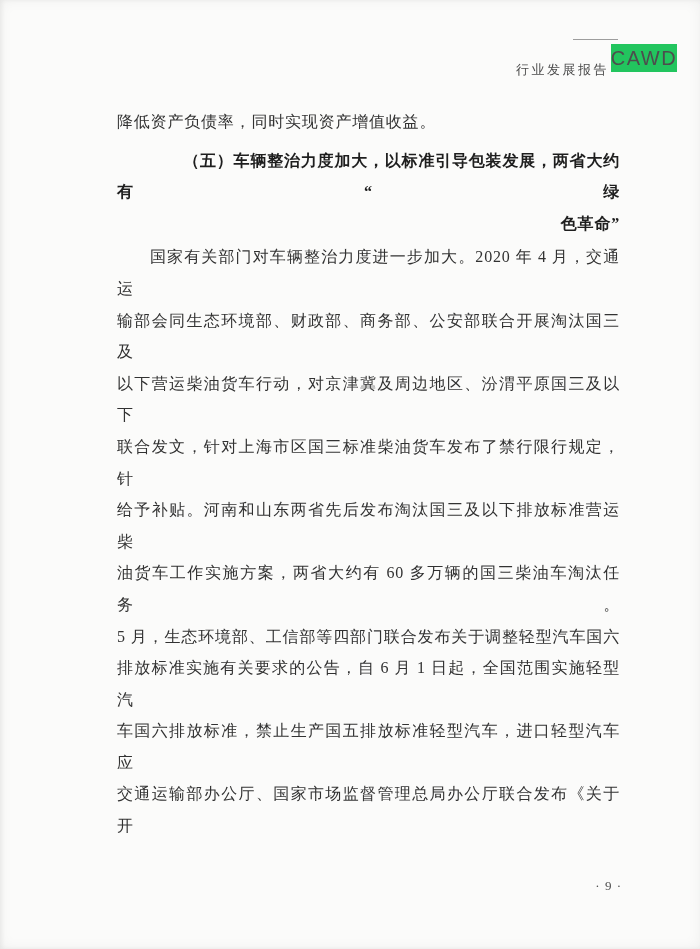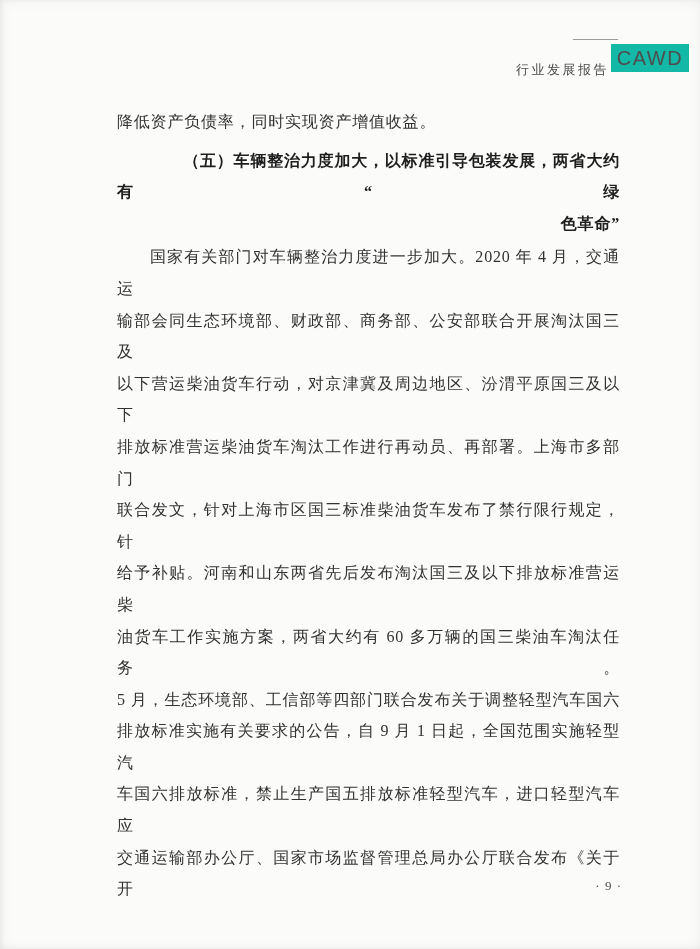--- a/index.html
+++ b/index.html
@@ -23,22 +23,22 @@
   .header-title {
     position: absolute; top: 49px; left: 0; width: 609px;
     text-align: right;
     font-size: 13px; letter-spacing: 2.5px;
     color: #4b4b4b;
     font-family: "Liberation Serif", "DejaVu Serif", serif;
     margin-top: 12px;
   }
   .logo-box {
     position: absolute; left: 611px; top: 44px;
-    width: 78px; height: 28px;
-    background: #14b8a6;
+    width: 66px; height: 28px;
+    background: #22c55e;
     display: flex; align-items: center; justify-content: center;
   }
   .logo-text {
     font-family: "Liberation Sans", "DejaVu Sans", sans-serif;
     font-size: 20px; color: #4d4d4d; letter-spacing: 1.5px;
   }
   
   .content {
     position: absolute; left: 117px; top: 106px; width: 503px;
     font-size: 16px; line-height: 31.6px;
@@ -69,24 +69,23 @@
   <span class="logo-text">CAWD</span>
 </div>
 
 <div class="content">
   <div class="ln">降低资产负债率，同时实现资产增值收益。</div>
   <div class="ln ind hd fill mt7">（五）车辆整治力度加大，以标准引导包装发展，两省大约有“绿</div>
   <div class="ln hd">色革命”</div>
   <div class="ln ind fill mt2">国家有关部门对车辆整治力度进一步加大。2020 年 4 月，交通运</div>
   <div class="ln fill">输部会同生态环境部、财政部、商务部、公安部联合开展淘汰国三及</div>
   <div class="ln fill">以下营运柴油货车行动，对京津冀及周边地区、汾渭平原国三及以下</div>
-  <div class="ln fill">排放标准营运柴油货车淘汰工作进行再动员、再部署。上海市多部门</div>
   <div class="ln fill">联合发文，针对上海市区国三标准柴油货车发布了禁行限行规定，针</div>
   <div class="ln fill">给予补贴。河南和山东两省先后发布淘汰国三及以下排放标准营运柴</div>
   <div class="ln fill">油货车工作实施方案，两省大约有 60 多万辆的国三柴油车淘汰任务。</div>
   <div class="ln fill">5 月，生态环境部、工信部等四部门联合发布关于调整轻型汽车国六</div>
-  <div class="ln fill">排放标准实施有关要求的公告，自 9 月 1 日起，全国范围实施轻型汽</div>
+  <div class="ln fill">排放标准实施有关要求的公告，自 6 月 1 日起，全国范围实施轻型汽</div>
   <div class="ln fill">车国六排放标准，禁止生产国五排放标准轻型汽车，进口轻型汽车应</div>
   <div class="ln fill">交通运输部办公厅、国家市场监督管理总局办公厅联合发布《关于开</div>
 
 </div>
 
 <div class="page-number">· 9 ·</div>
 
 </body></html>

